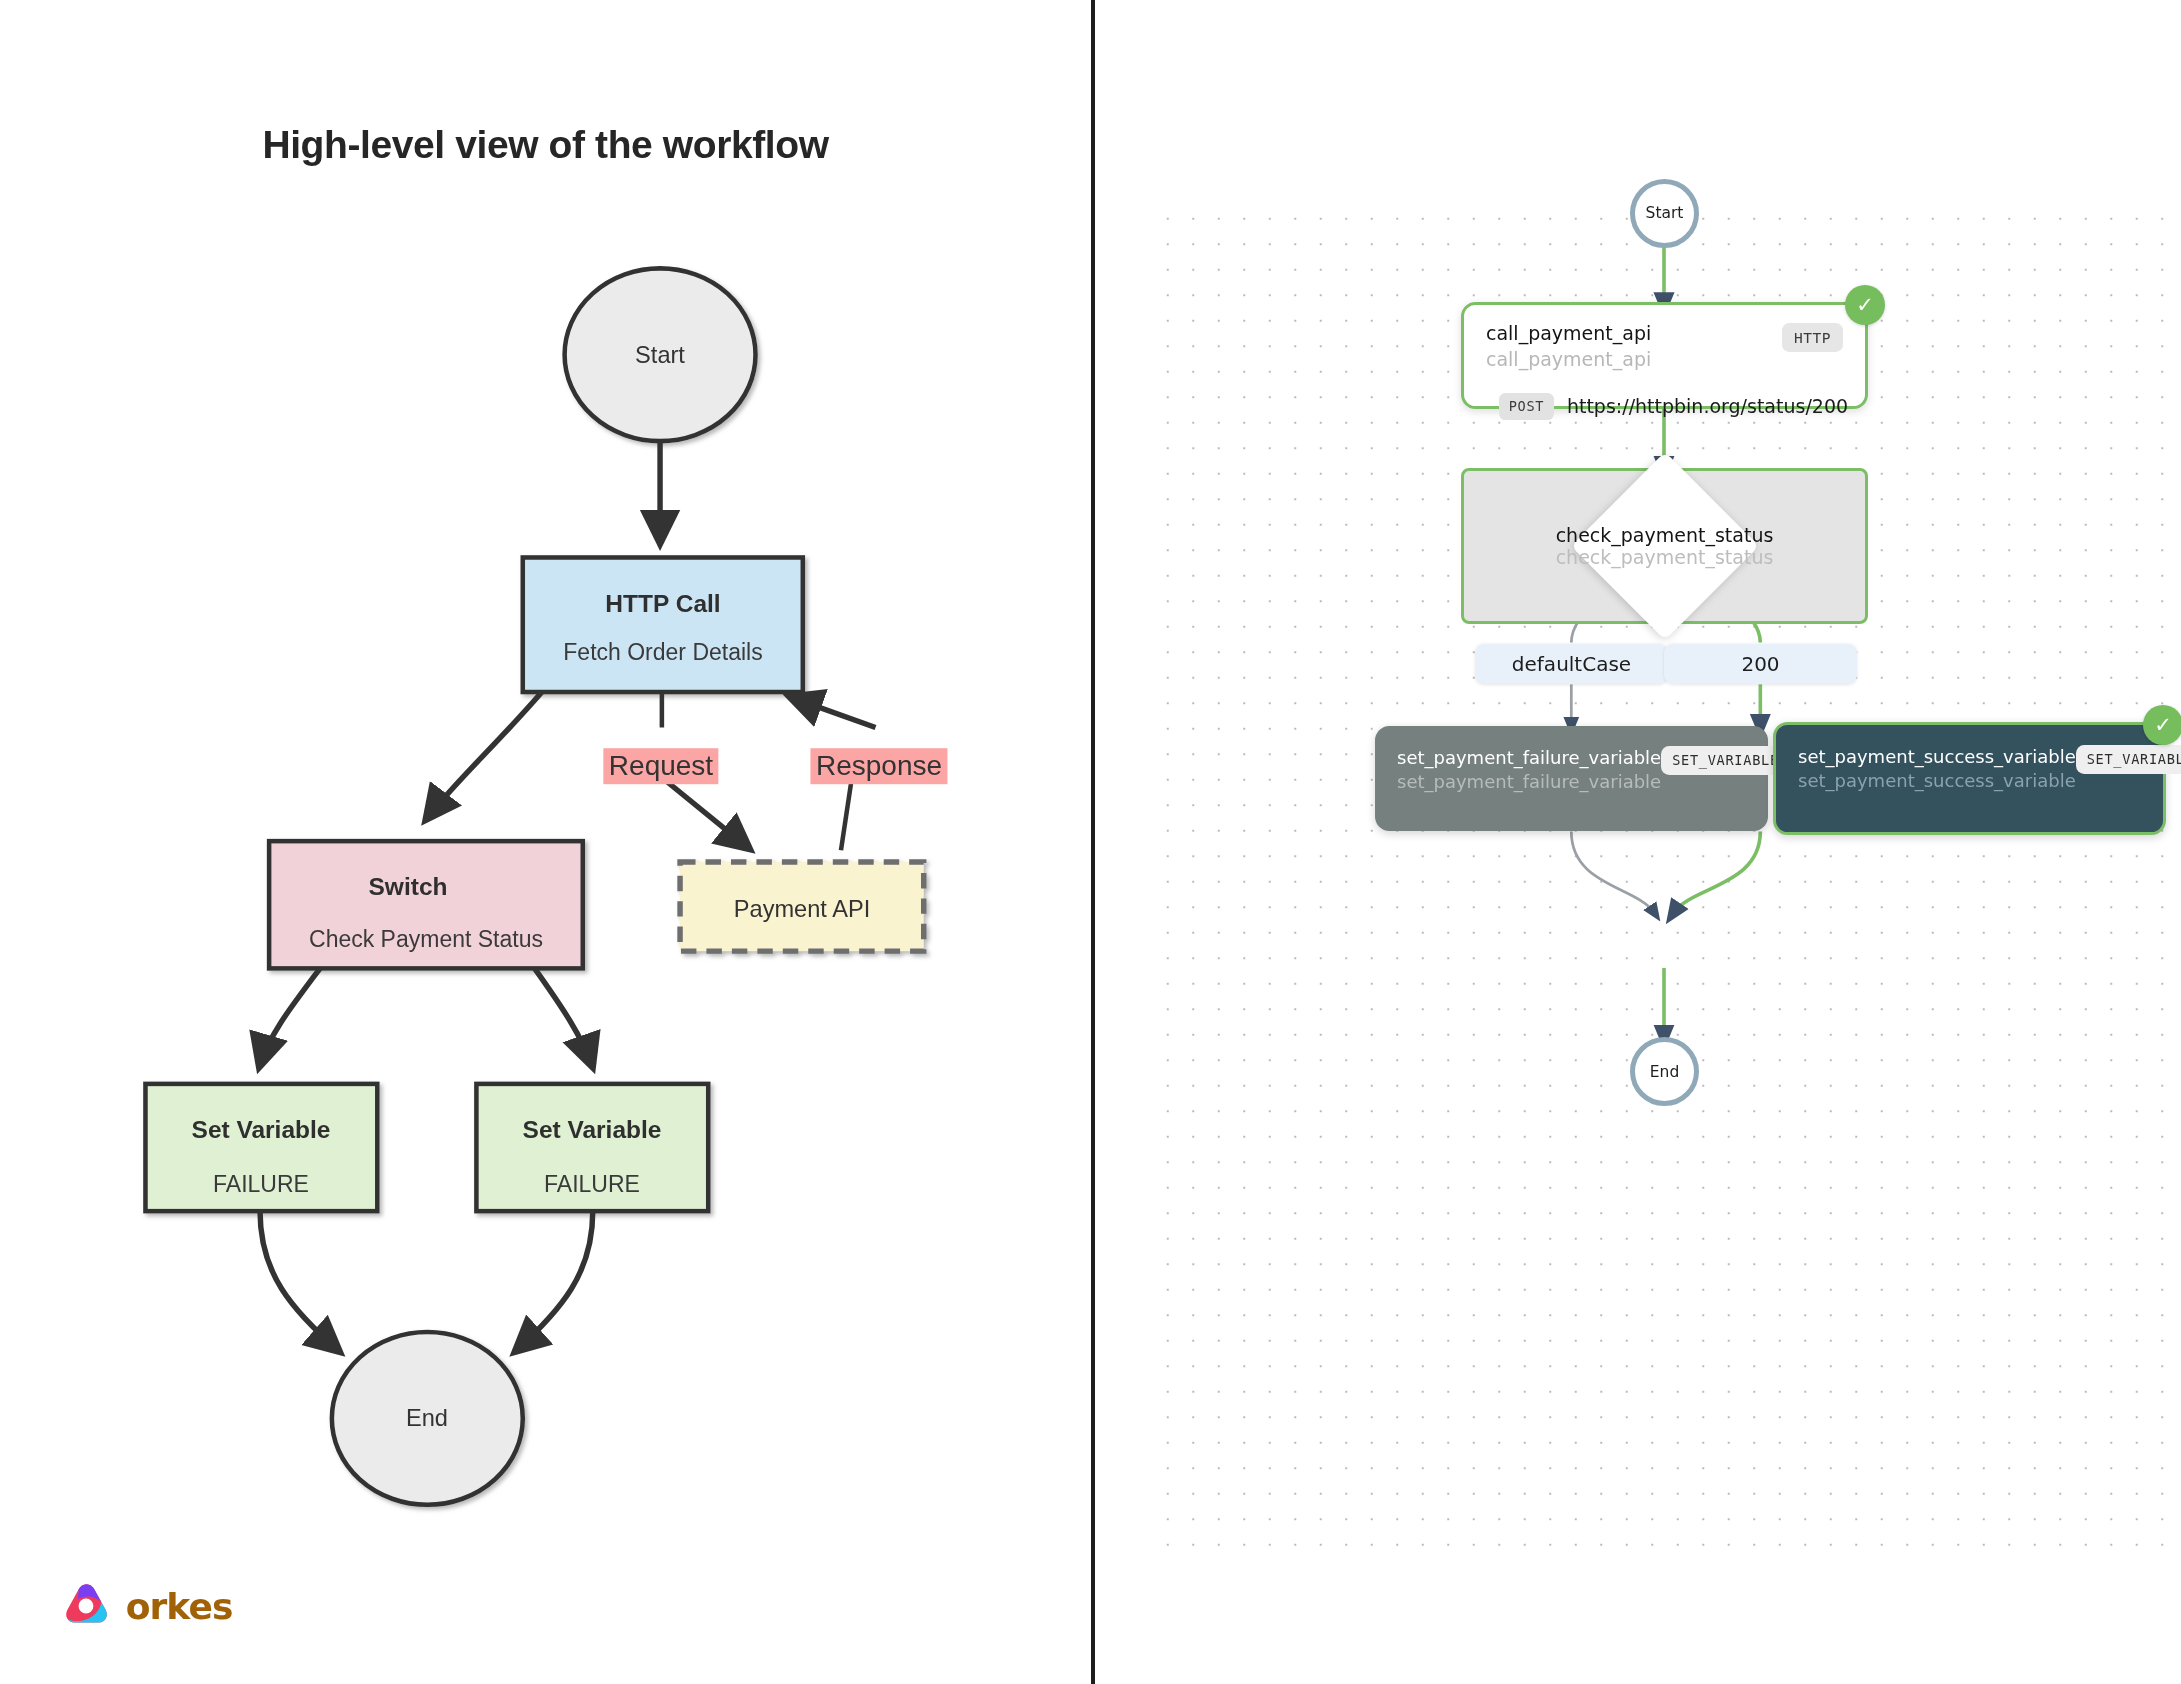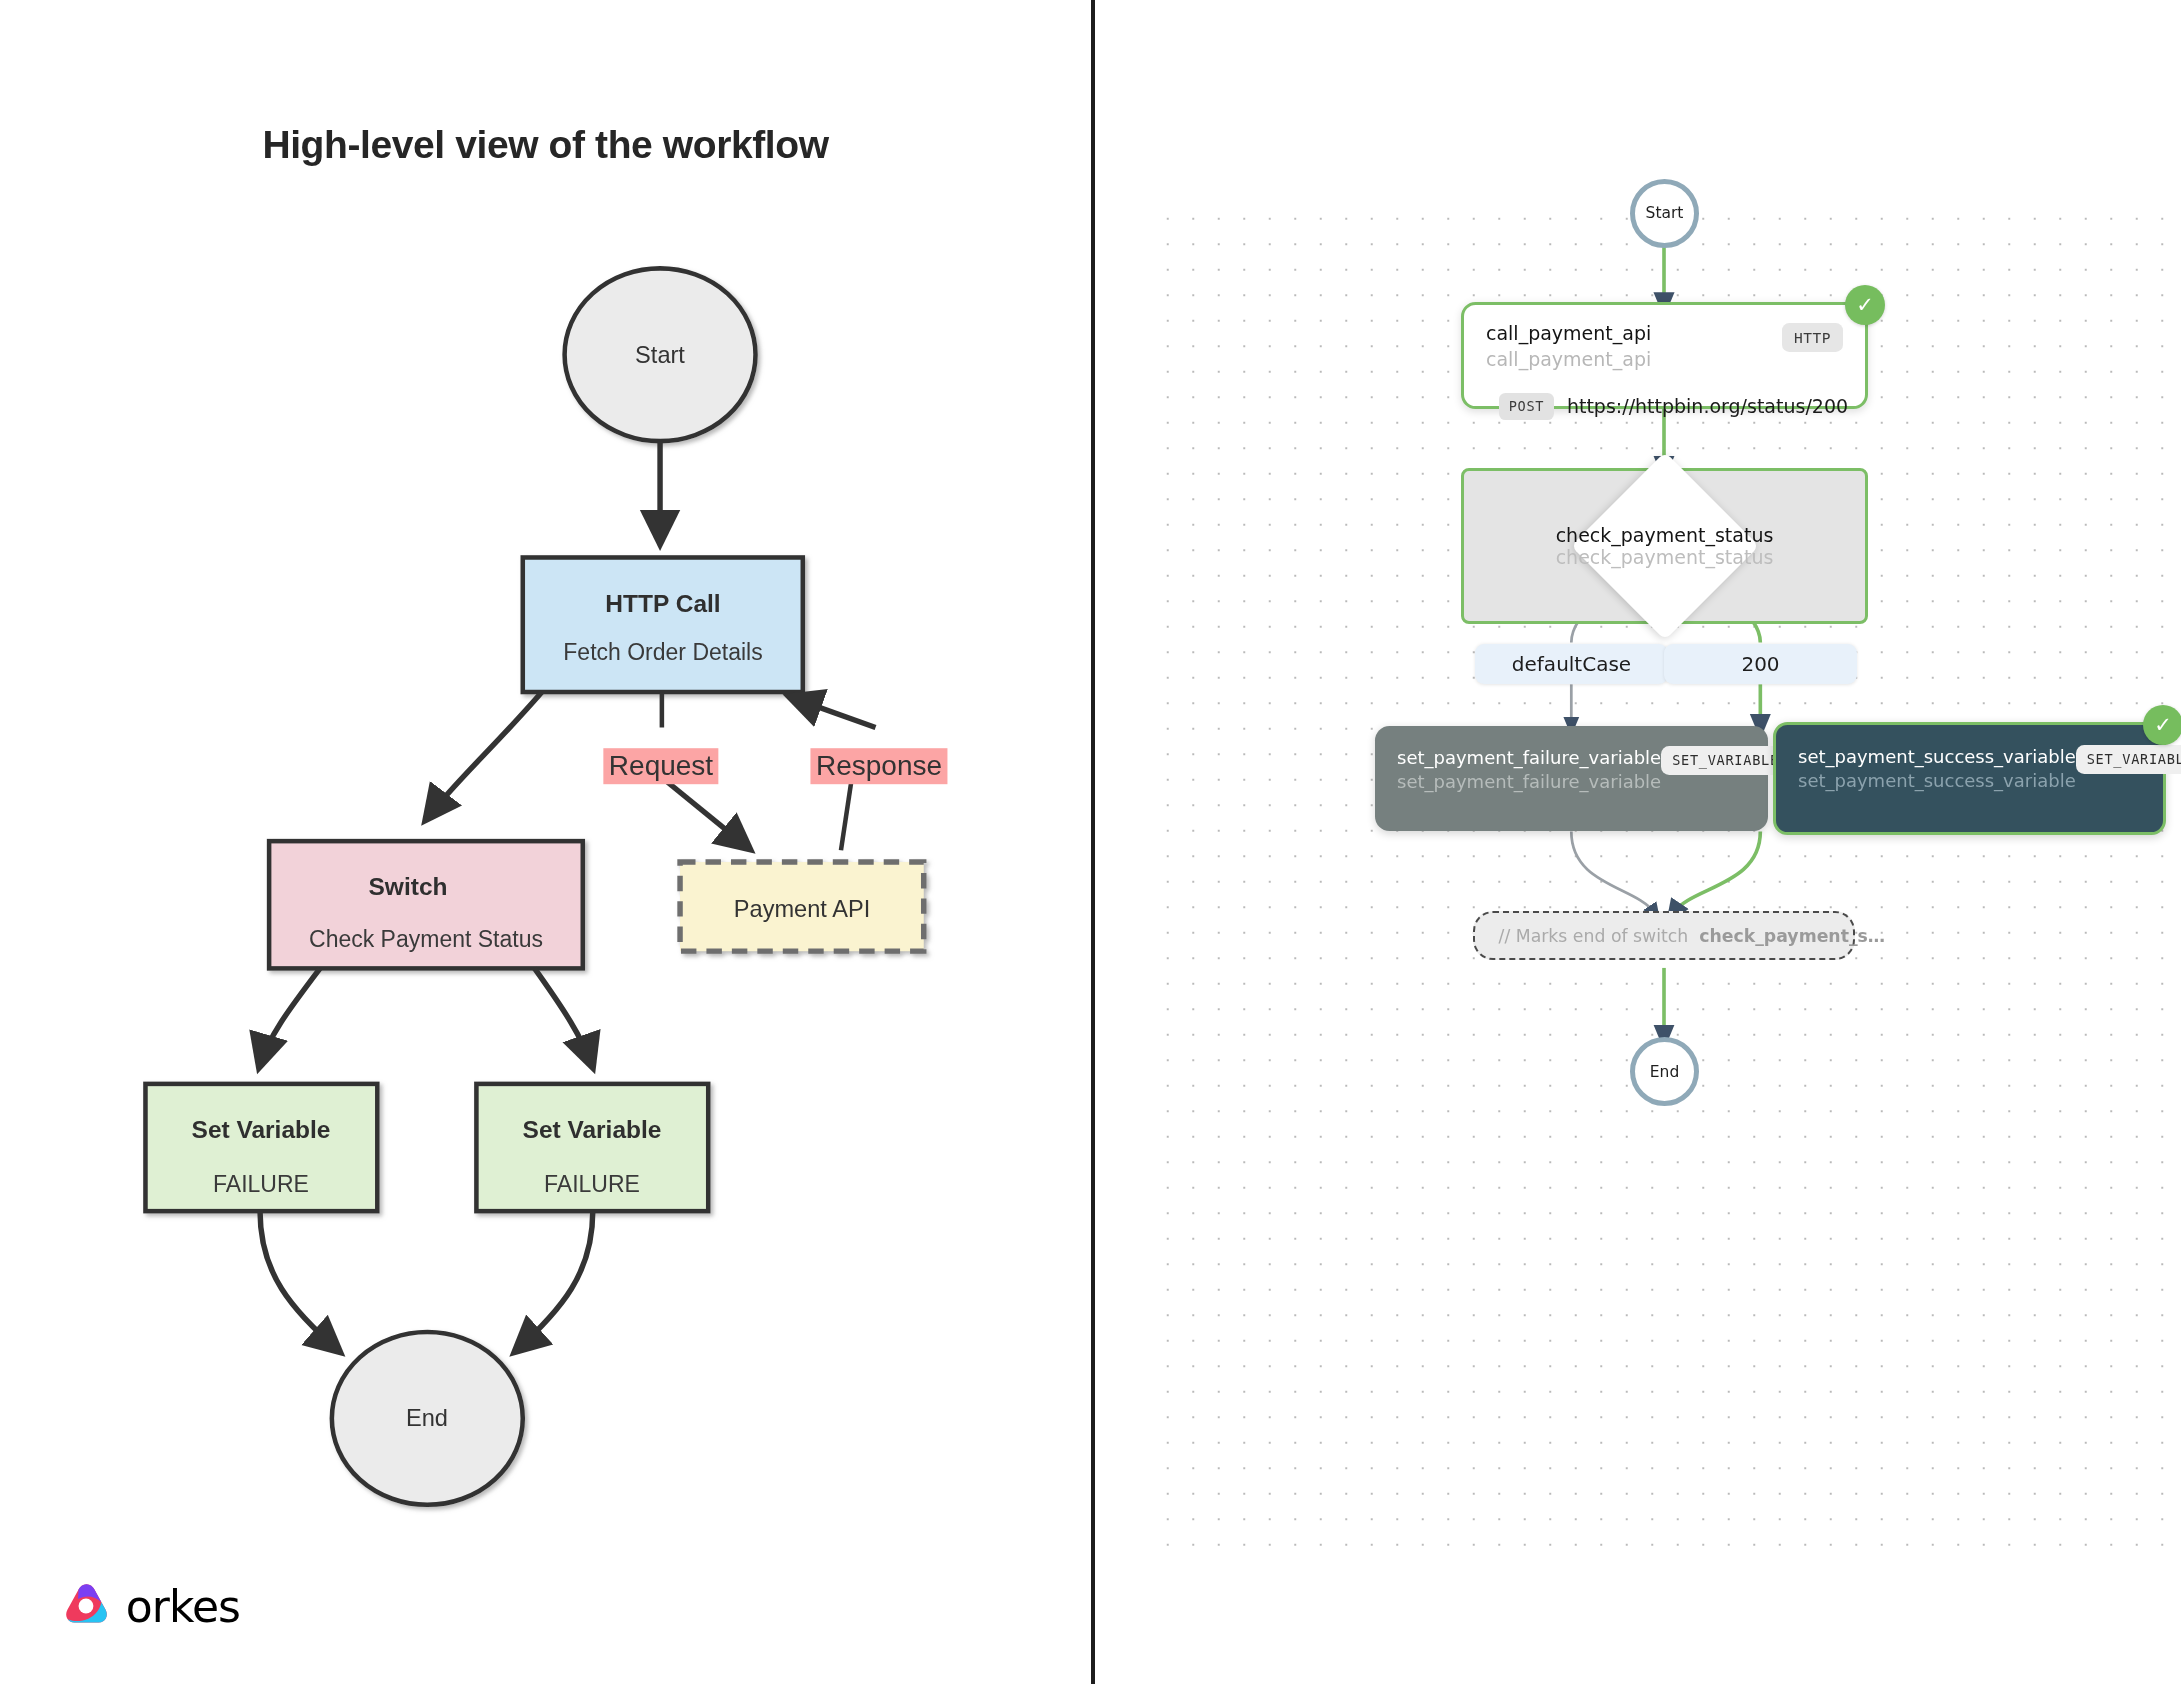--- a/index.html
+++ b/index.html
@@ -198,21 +198,21 @@
     font-family:"DejaVu Sans", sans-serif;
     white-space: nowrap;
   }
   .marker-comment { font-size: 17.3px; color:#aaaaaa; }
   .marker-name    { font-size: 17.3px; color:#9a9a9a; font-weight:700; }
 
   
   #logo { position:absolute; left: 60px; top: 1580px;
           display:flex; align-items:center; gap: 12.7px; }
   #logo-mark { width: 53px; height: 53px; }
-  #logo-text { font-size: 44px; font-weight: 400; color:#000000;
+  #logo-text { font-size: 36px; font-weight: 700; color:#a16207;
                letter-spacing:-0.9px; font-family:"DejaVu Sans", sans-serif; }
 </style>
 </head>
 <body>
 
 <div id="page">
 
   <div class="divider"></div>
 
   <div class="panel" id="panel-left">
@@ -368,24 +368,20 @@
             <div class="sv-name">set_payment_success_variable</div>
             <div class="sv-sub">set_payment_success_variable</div>
           </div>
           <div class="sv-pill">SET_VARIABLE</div>
         </div>
         <div class="status-dot" style="right:-20px; top:-20px;">
           <span>✓</span>
         </div>
       </div>
 
-      <div class="node marker" style="left:327px; top:716px; width:382px; height:49px;">
-        <span class="marker-comment">// Marks end of switch</span>
-        <span class="marker-name">check_payment_s…</span>
-      </div>
 
       <div class="node terminal" style="left:484px; top:842px;">
         <span>End</span>
       </div>
 
     </div>
   </div>
 </div>
 
 

